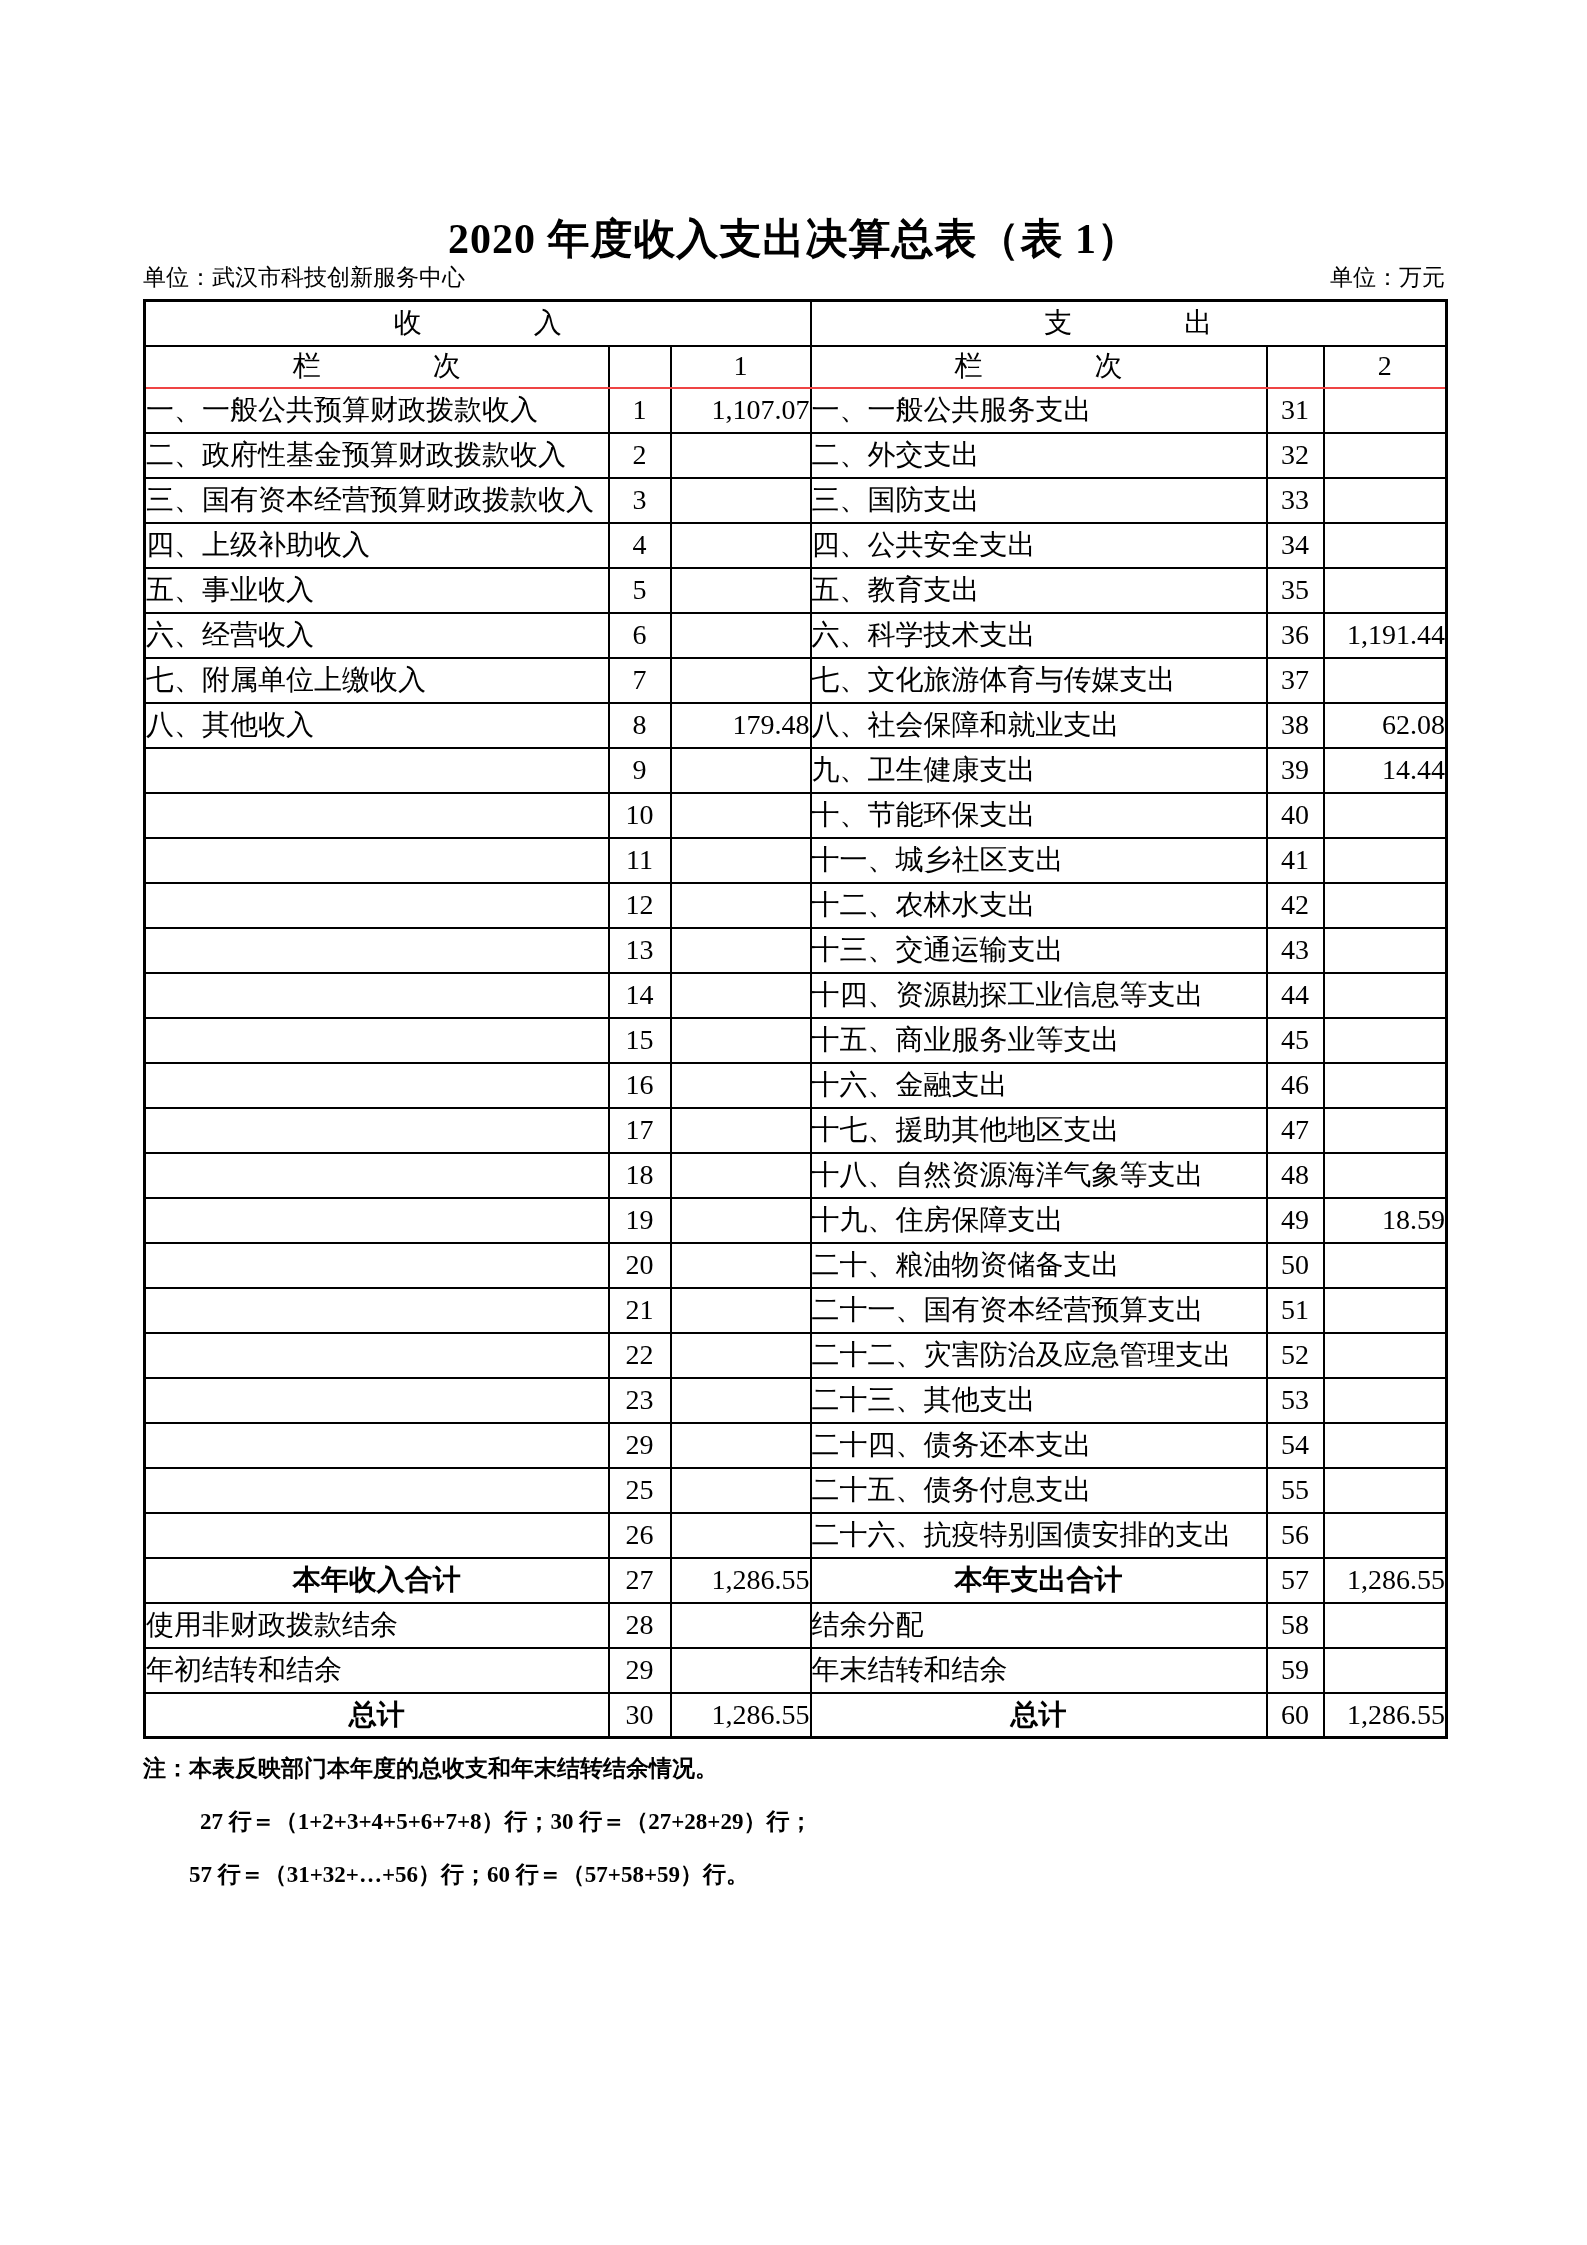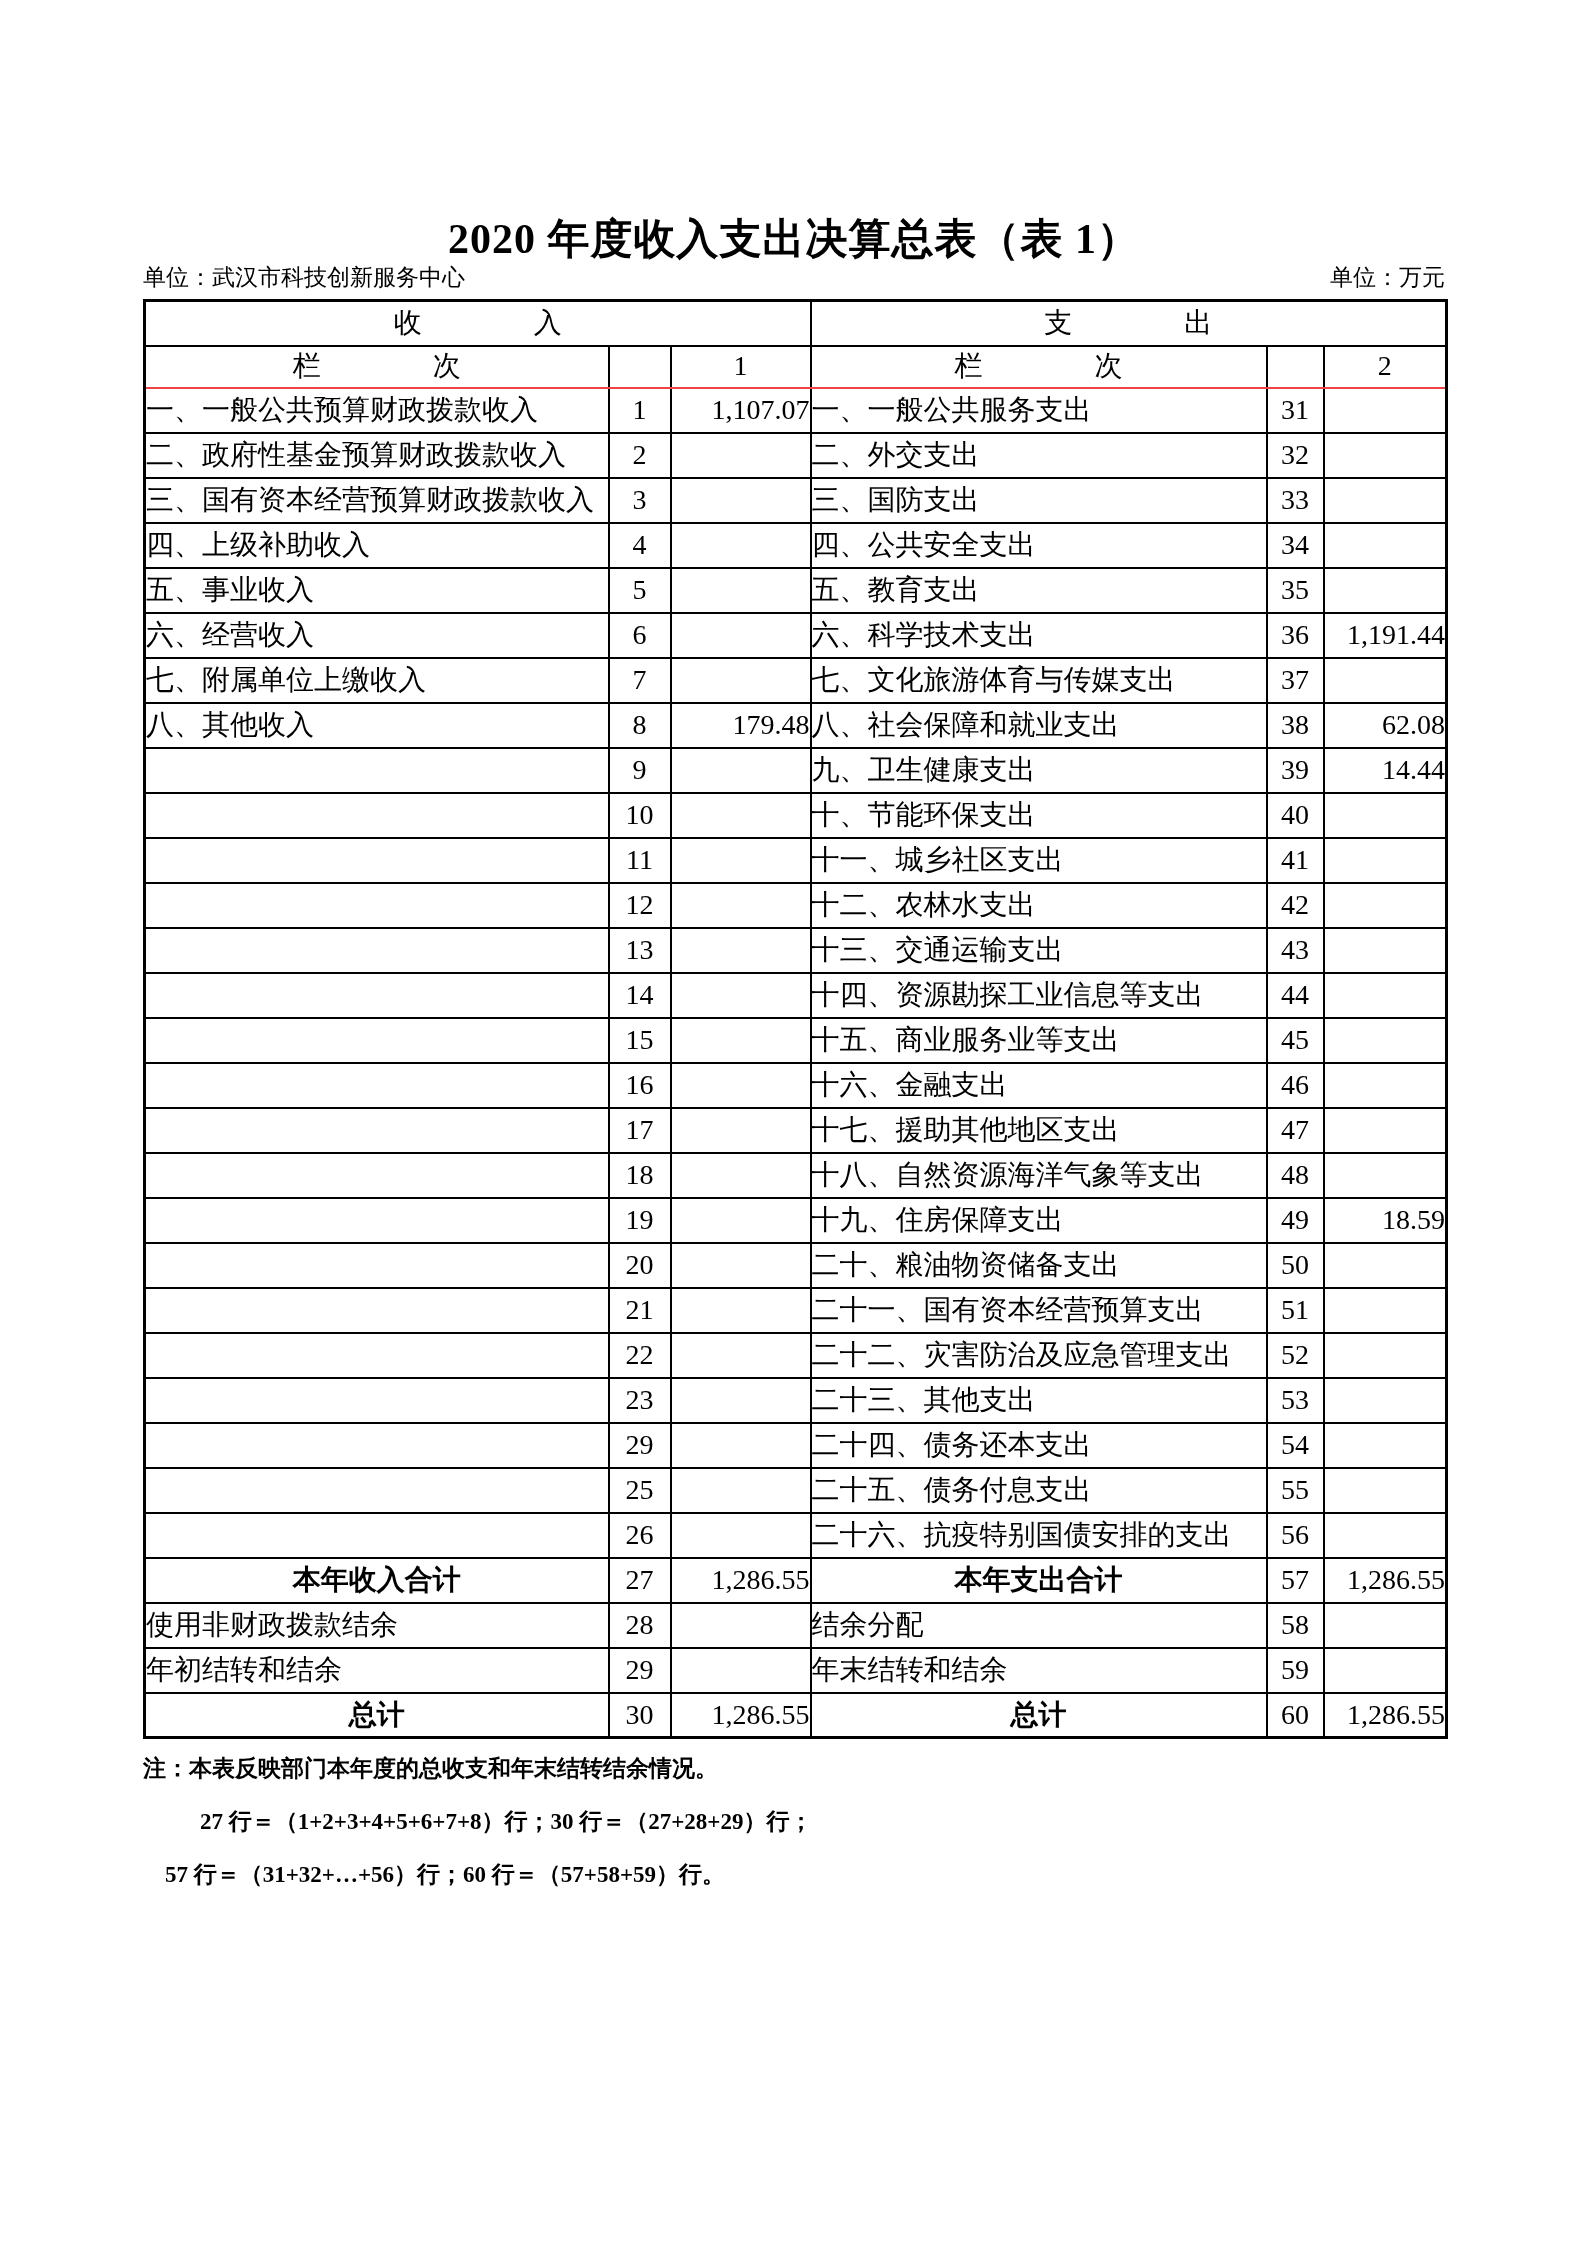--- a/index.html
+++ b/index.html
@@ -63,21 +63,21 @@
   td.line   { text-align: center; }
   td.amount { text-align: right; padding-right: 10px; }
   tr.sum-row td.item {
     text-align: center;
     padding-left: 0;
     font-weight: bold;
   }
   .notes { font-size: 23px; line-height: 1.25; font-weight: bold; }
   .note0 { margin: 16px 0 0 0; }
   .note1 { margin: 24px 0 0 57px; }
-  .note2 { margin: 24px 0 0 22px; }
+  .note2 { margin: 24px 0 0 46px; }
 </style>
 </head>
 <body>
 
 <div class="page">
   <div class="content">
 
     <h1 class="title">2020 年度收入支出决算总表（表 1）</h1>
 
     <div class="units">

